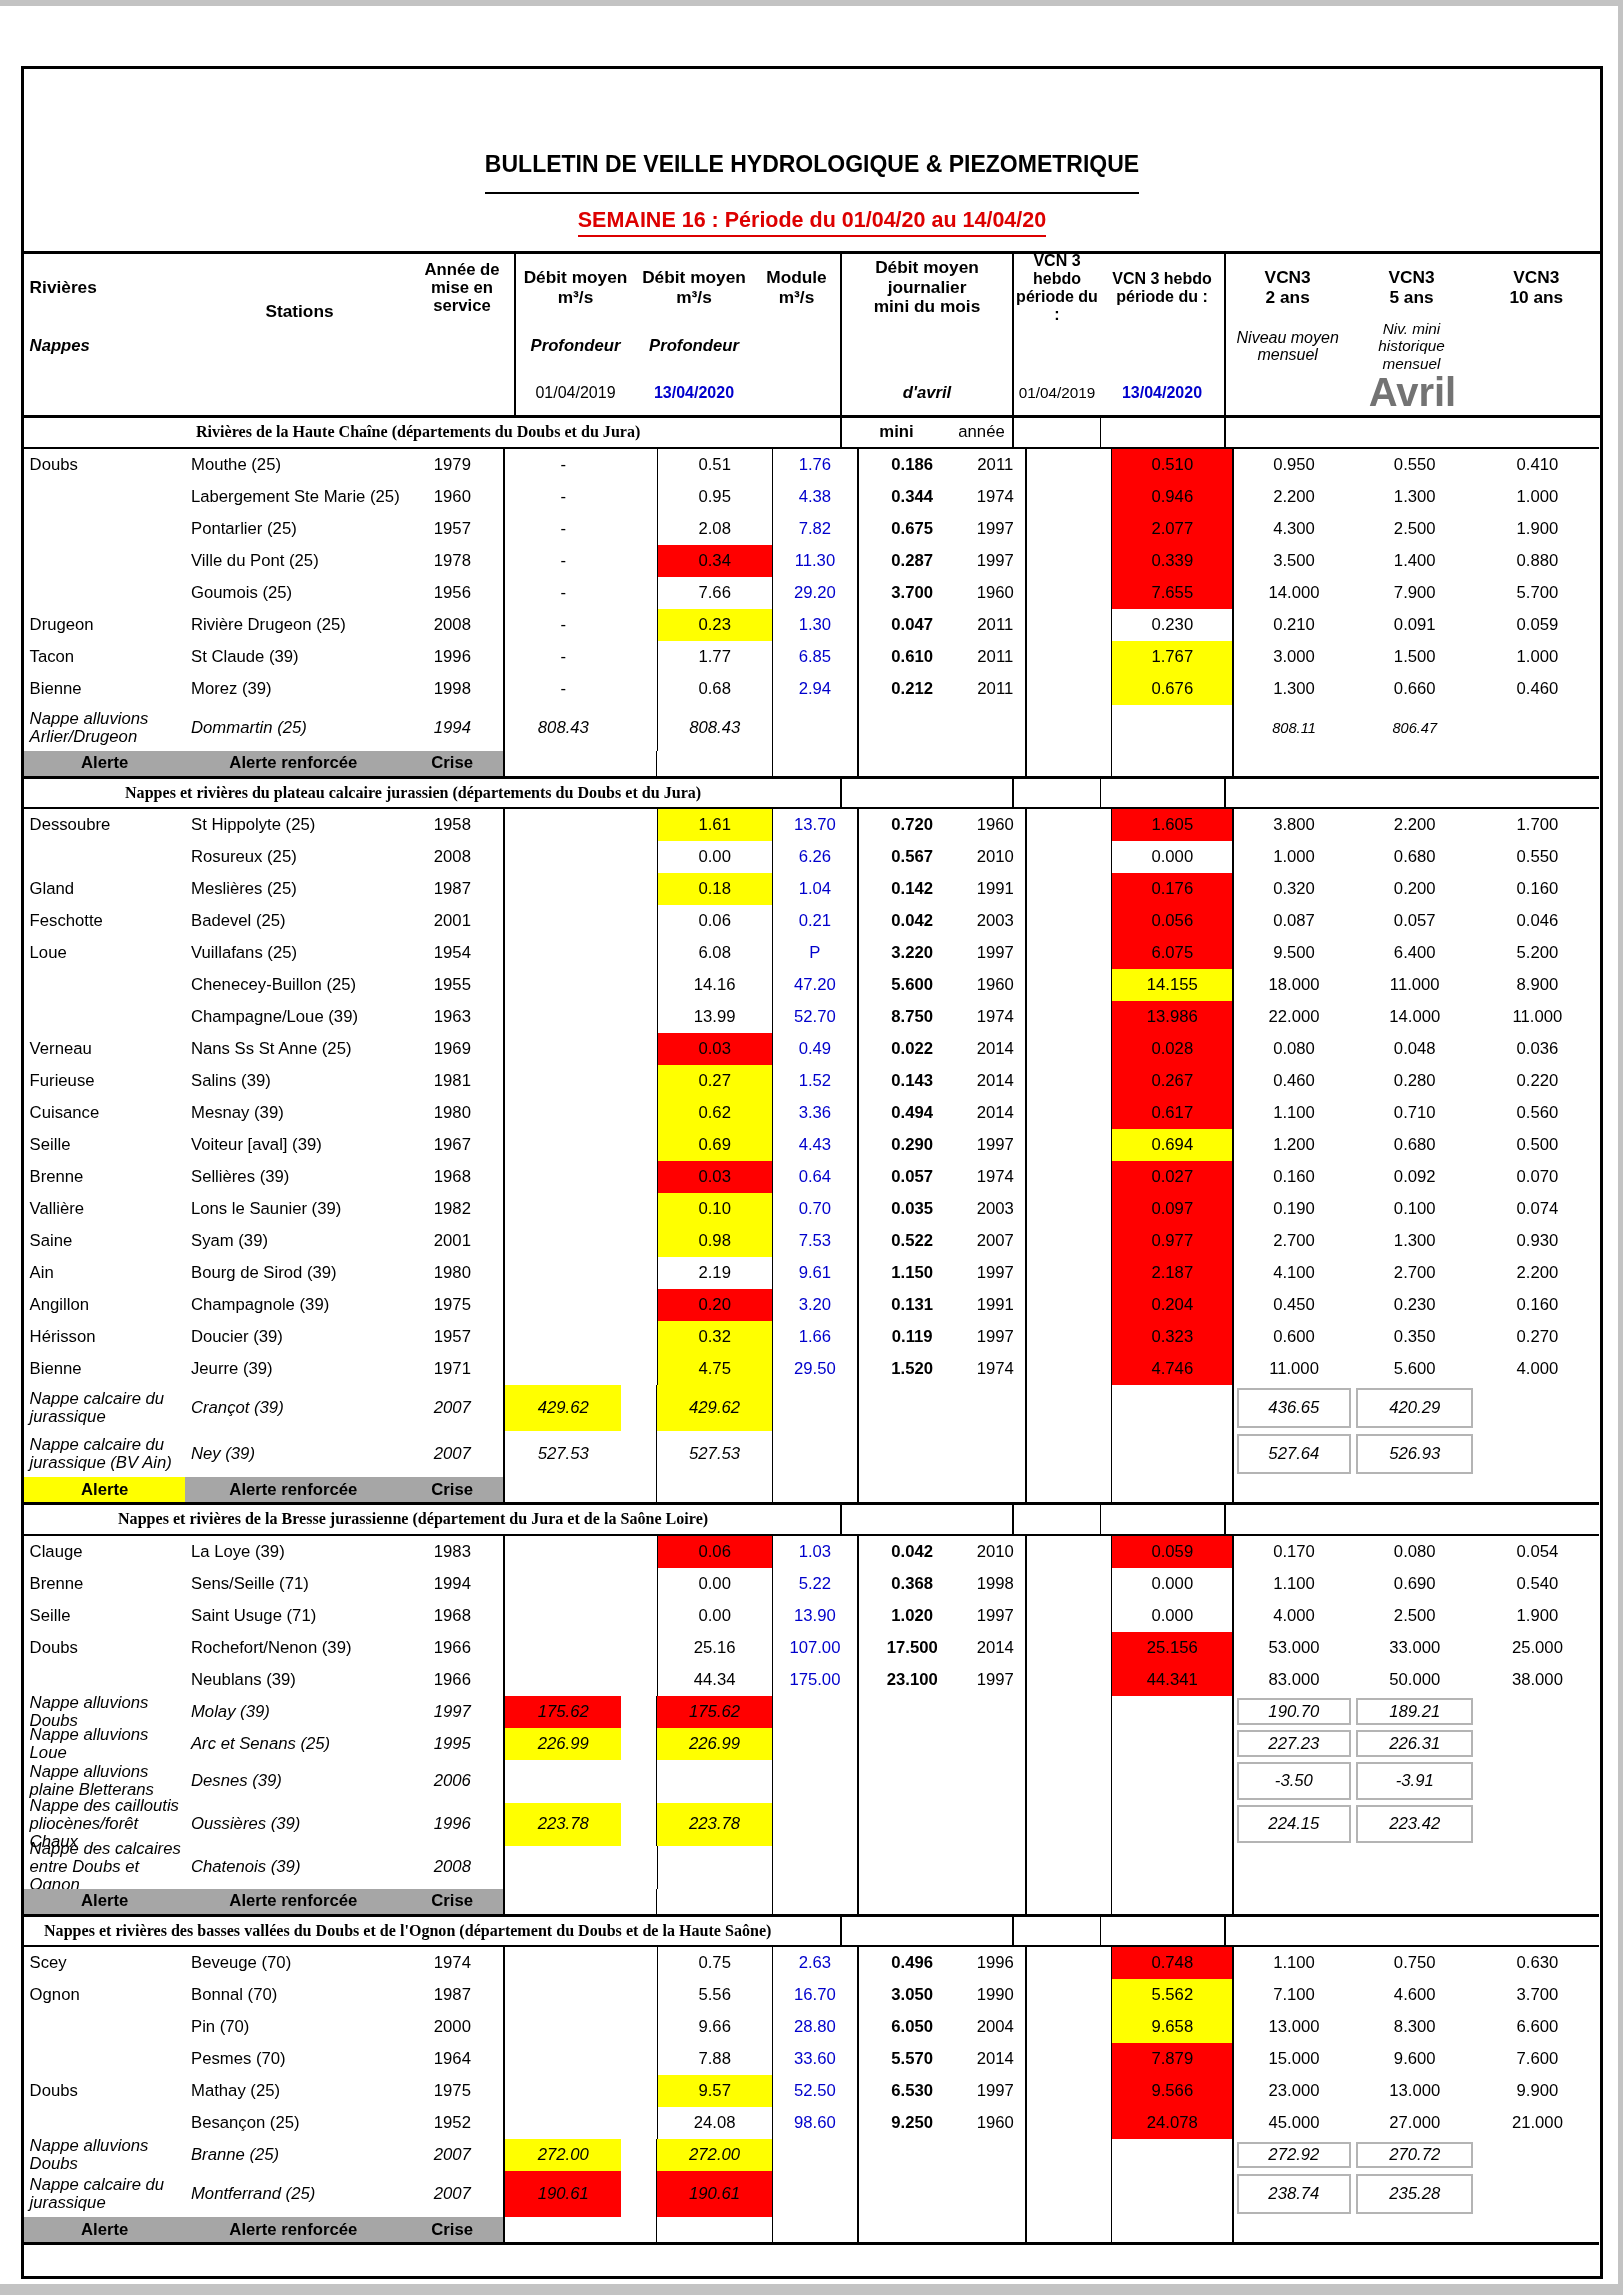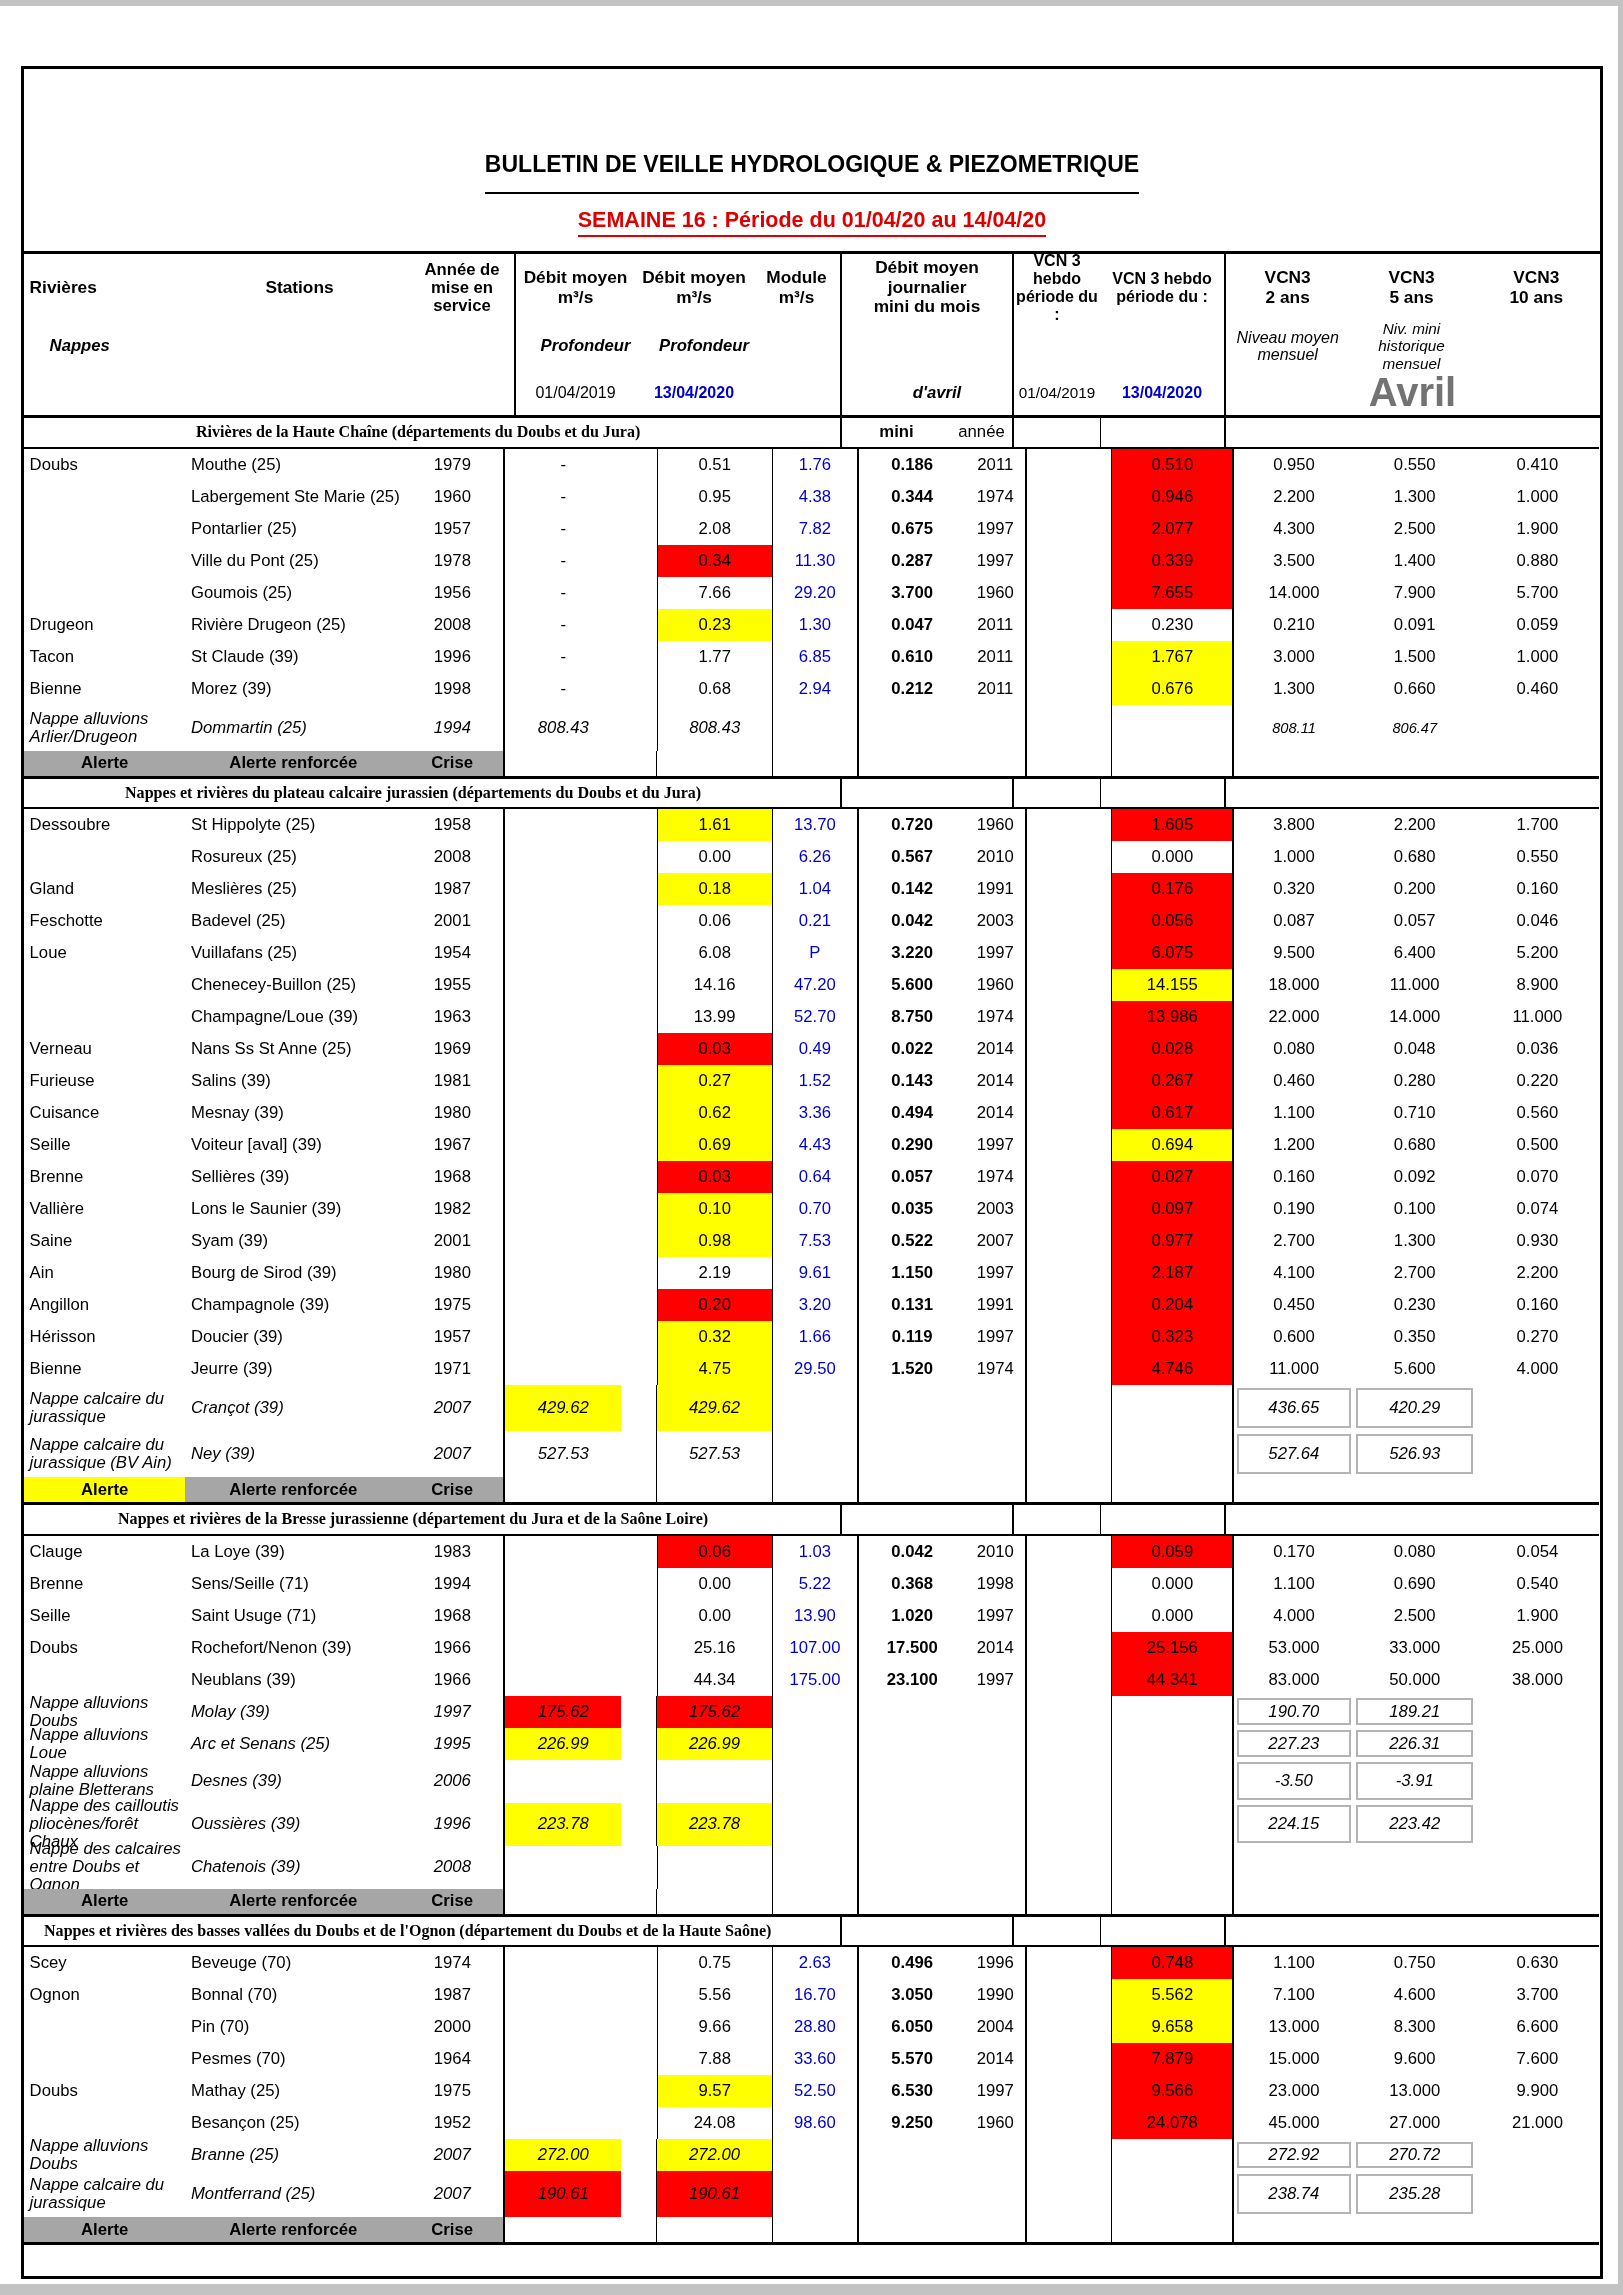--- a/index.html
+++ b/index.html
@@ -39,30 +39,30 @@
   .sec-title{width:816px;display:flex;align-items:center;padding-left:5.6px;box-sizing:border-box;white-space:nowrap;overflow:visible;font-family:Liberation Serif, serif;}
   .sec-title-text{font-size:17.3px;font-weight:bold;transform:scaleX(0.93);transform-origin:left center;white-space:nowrap;}
   .legend-row{height:28px;border-bottom:3.5px solid #000;}
   
   .header-band{display:flex;height:167px;border-top:3.5px solid #000;border-bottom:3.5px solid #000;box-sizing:border-box;}
   .colgroup{display:flex;flex-direction:column;box-sizing:border-box;}
   .hz1{height:67px;display:flex;align-items:center;justify-content:center;}
   .hz2{height:50px;display:flex;align-items:center;justify-content:center;}
   .hz3{height:43px;display:flex;align-items:center;justify-content:center;}
   .hlabel{font-weight:bold;font-size:17.3px;white-space:pre-line;text-align:center;line-height:19.4px;}
-  .hitalic{font-style:italic;font-weight:bold;font-size:16.7px;white-space:pre-line;text-align:center;line-height:18px;margin-left:20px;}
+  .hitalic{font-style:italic;font-weight:bold;font-size:16.7px;white-space:pre-line;text-align:center;line-height:18px;}
   .hniv{font-style:italic;font-size:16px;white-space:pre-line;text-align:center;line-height:17.3px;}
   .hdate{font-size:16px;}
   .hdate-blue{font-size:16px;font-weight:bold;color:#0000cc;}
   .avril{font-size:40px;font-weight:bold;color:#737373;}
   .ga{width:490px;}.gb{width:121px;}.gc{width:118px;}.gd{width:87px;}
   .ge{width:172px;}.gf{width:88px;}.gg{width:124px;}.gh{width:375px;}
   .ga-z1{display:flex;height:67px;}
   .ga-c1{width:165px;display:flex;align-items:center;padding-left:5.6px;box-sizing:border-box;}
-  .ga-c2{width:221px;display:flex;align-items:center;justify-content:center;}
+  .ga-c2{width:221px;display:flex;align-items:flex-end;justify-content:center;}
   .ga-c3{width:104px;display:flex;align-items:center;justify-content:center;}
   .ga-z2{height:50px;display:flex;align-items:center;padding-left:5.6px;box-sizing:border-box;}
   .gh-z1{display:flex;height:67px;}
   .gh-z2{display:flex;height:50px;}
   .gh-sub1{width:124px;display:flex;align-items:center;justify-content:center;}
   .gh-sub2{width:125px;display:flex;align-items:center;justify-content:center;}
   .gh-sub3{width:126px;display:flex;align-items:center;justify-content:center;}
 </style>
 </head>
 <body>

